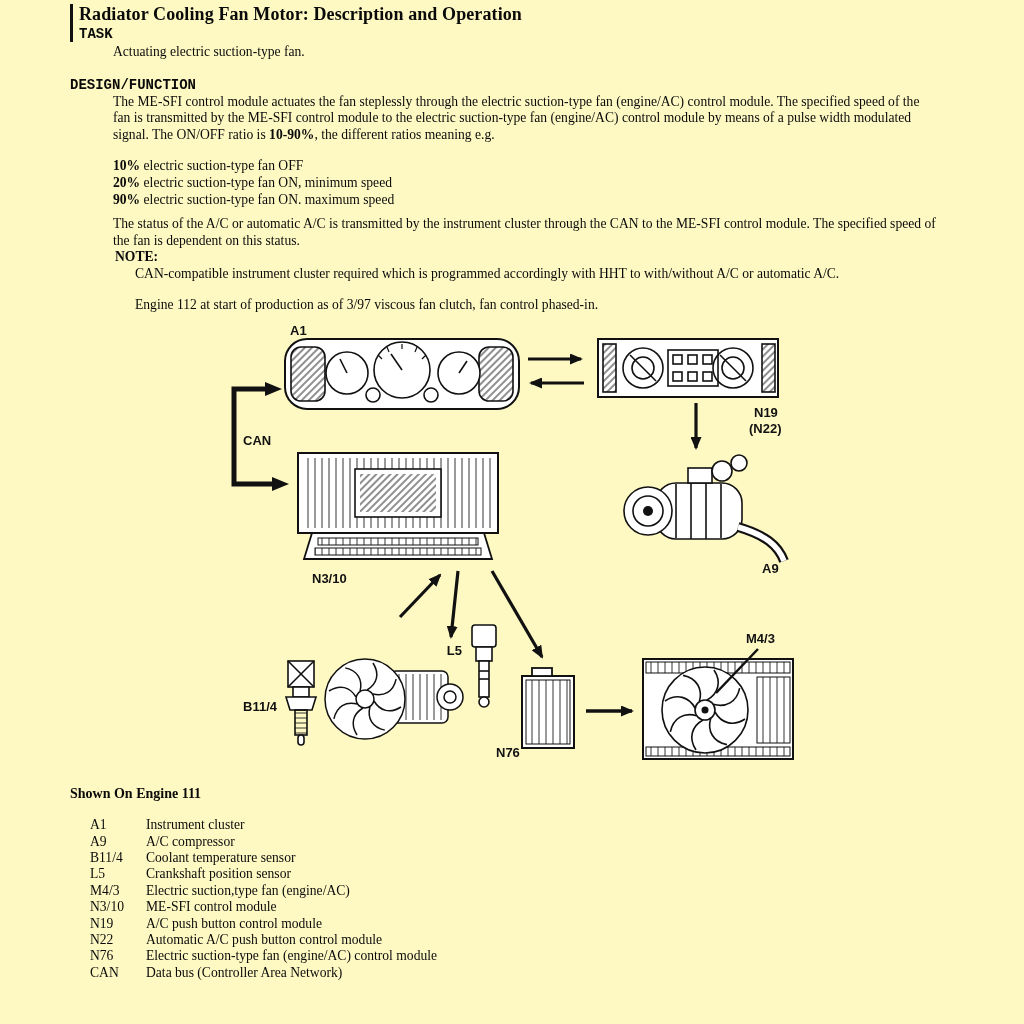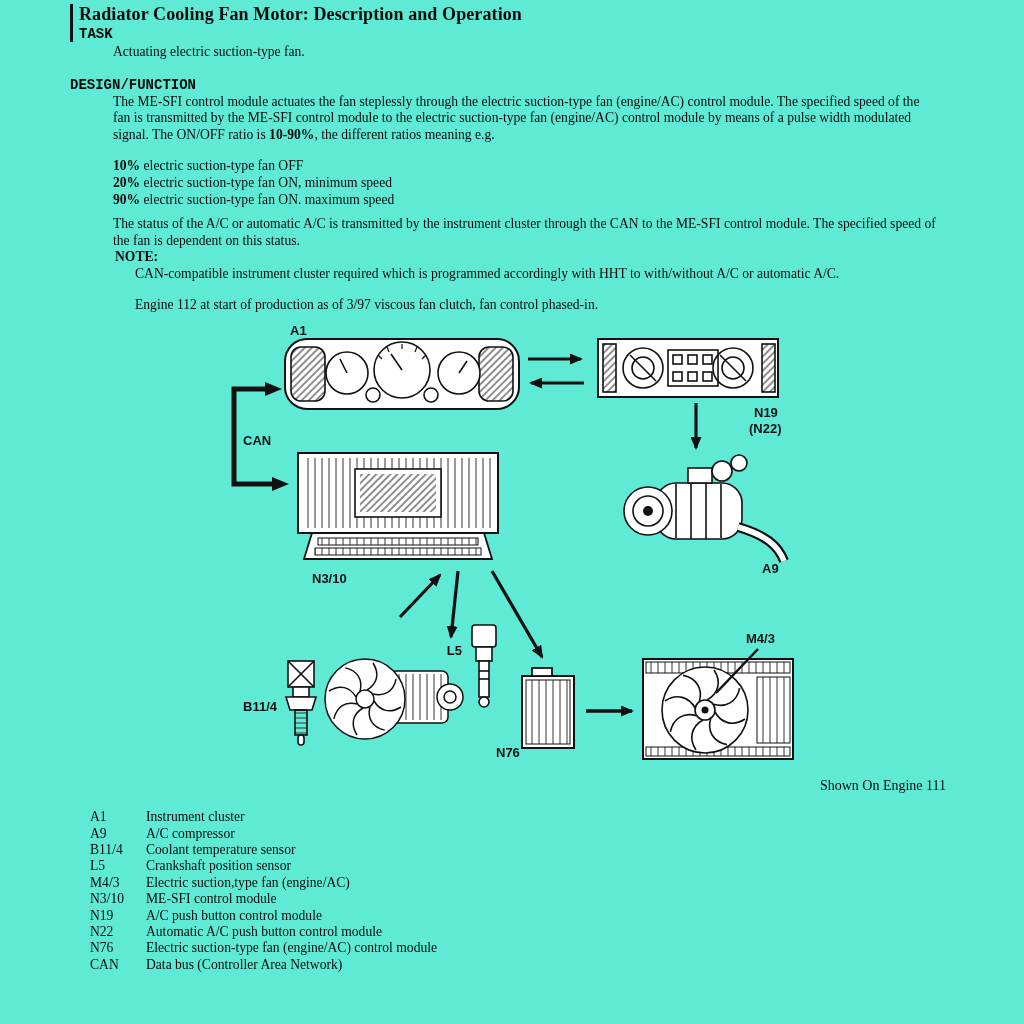--- a/index.html
+++ b/index.html
@@ -1,18 +1,18 @@
 <!DOCTYPE html>
 <html><head>
 <meta charset="utf-8">
 <style>
   * { margin:0; padding:0; box-sizing:border-box; }
   html,body { width:1024px; height:1024px; background:#fff; overflow:hidden; }
   body { font-family:"Liberation Serif", serif; color:#0a0a0a; }
-  .page { position:relative; width:1024px; height:1024px; padding:4px 78px 0 70px; background:#5eead4; }
+  .page { position:relative; width:1024px; height:1024px; padding:4px 52px 0 70px; background:#fef9c3; }
 
   .titleblock { border-left:3px solid #111; padding-left:6px; }
   .doc-title { font-size:18px; line-height:21px; font-weight:bold; letter-spacing:0.1px; }
   .sec-heading { font-size:14px; line-height:16px; font-weight:bold;font-family:Liberation Mono, monospace; }
   .task-heading { margin-top:1px; }
   .design-heading { margin-top:17px; }
 
   .body-text { font-size:13.6px; line-height:16.2px; }
   .indent1 { margin-left:43px; }
   .indent2 { margin-left:65px; }
@@ -20,21 +20,21 @@
   .para1 { margin-top:1px; width:826px; }
   .ratio-list { margin-top:14px; }
   .ratio-line { line-height:17.2px; }
   .para2 { margin-top:8px; width:826px; }
   .note-heading { margin-left:45px; font-weight:bold; font-size:13.6px; }
   .note-body { margin-top:1px; width:802px; }
   .engine-note { margin-top:15px; width:802px; }
 
   .diagram-wrap { margin-top:8px; margin-left:-10px; width:770px; height:456px; }
   .dlabel { font-family:"Liberation Sans", sans-serif; font-weight:bold; font-size:13px; fill:#111; }
-  .caption { text-align:right; margin-top:1px; font-weight:normal; font-size:14px; }
+  .caption { text-align:left; margin-top:9px; font-weight:bold; font-size:14px; }
 
   .legend { margin-top:15px; margin-left:20px; display:grid; grid-template-columns:56px auto; font-size:13.6px; line-height:16.4px; }
   .legend-code { white-space:nowrap; }
 </style>
 </head>
 <body>
 
 <div class="page">
 
   <div class="titleblock">

